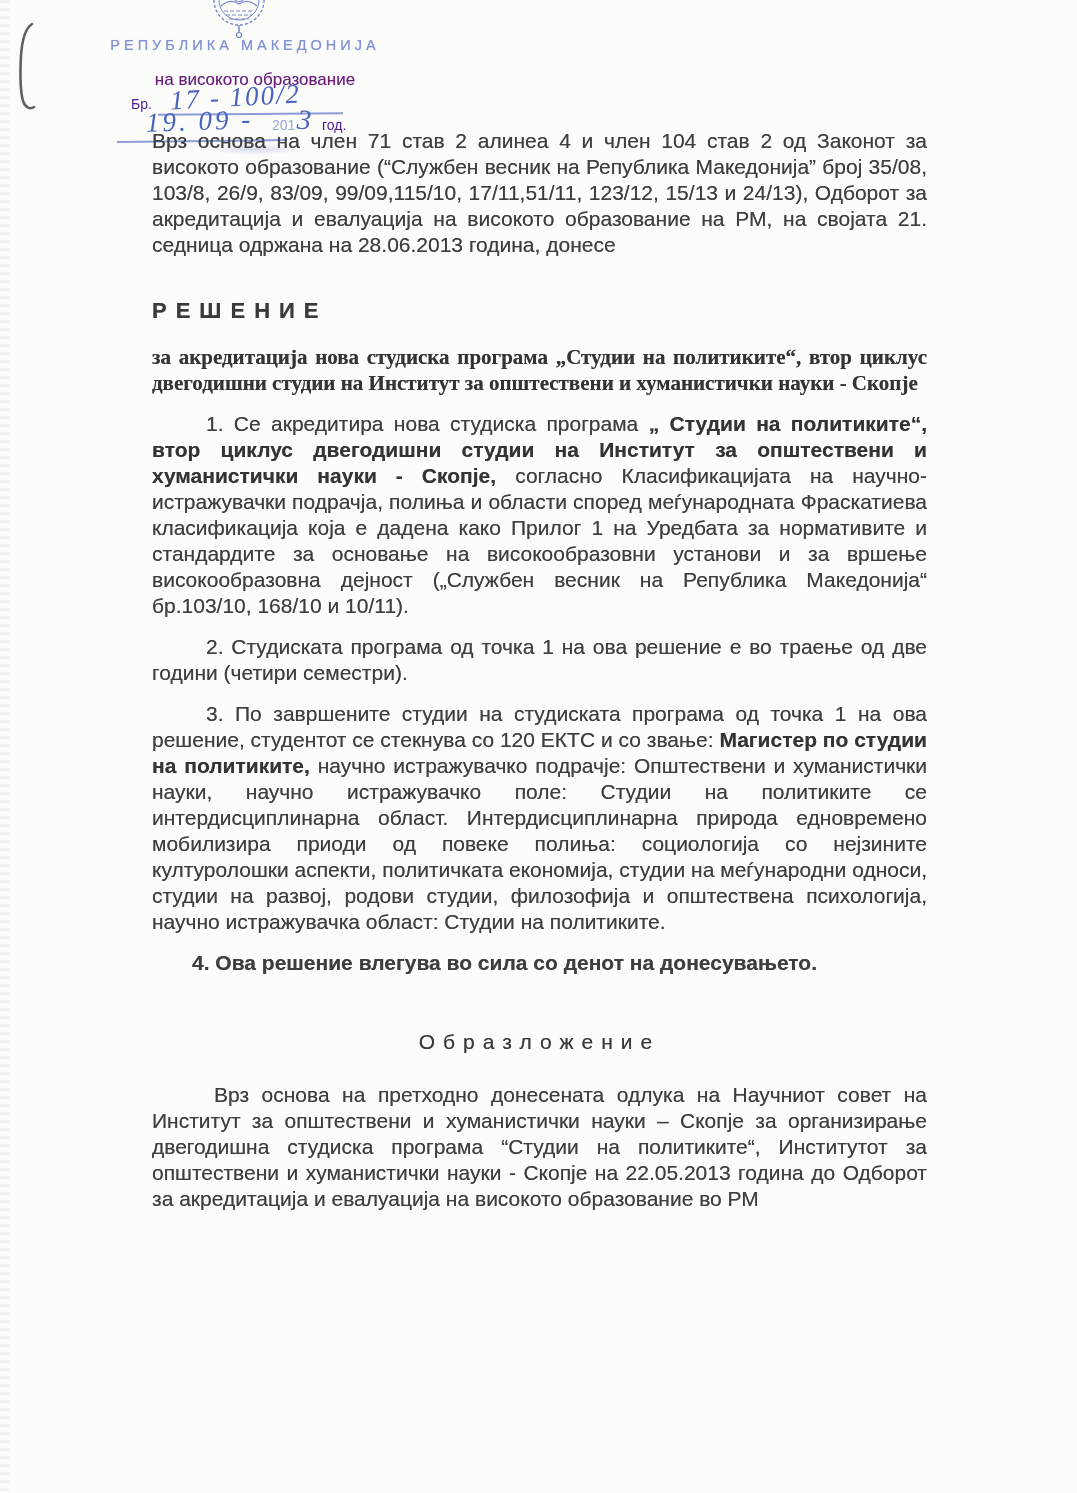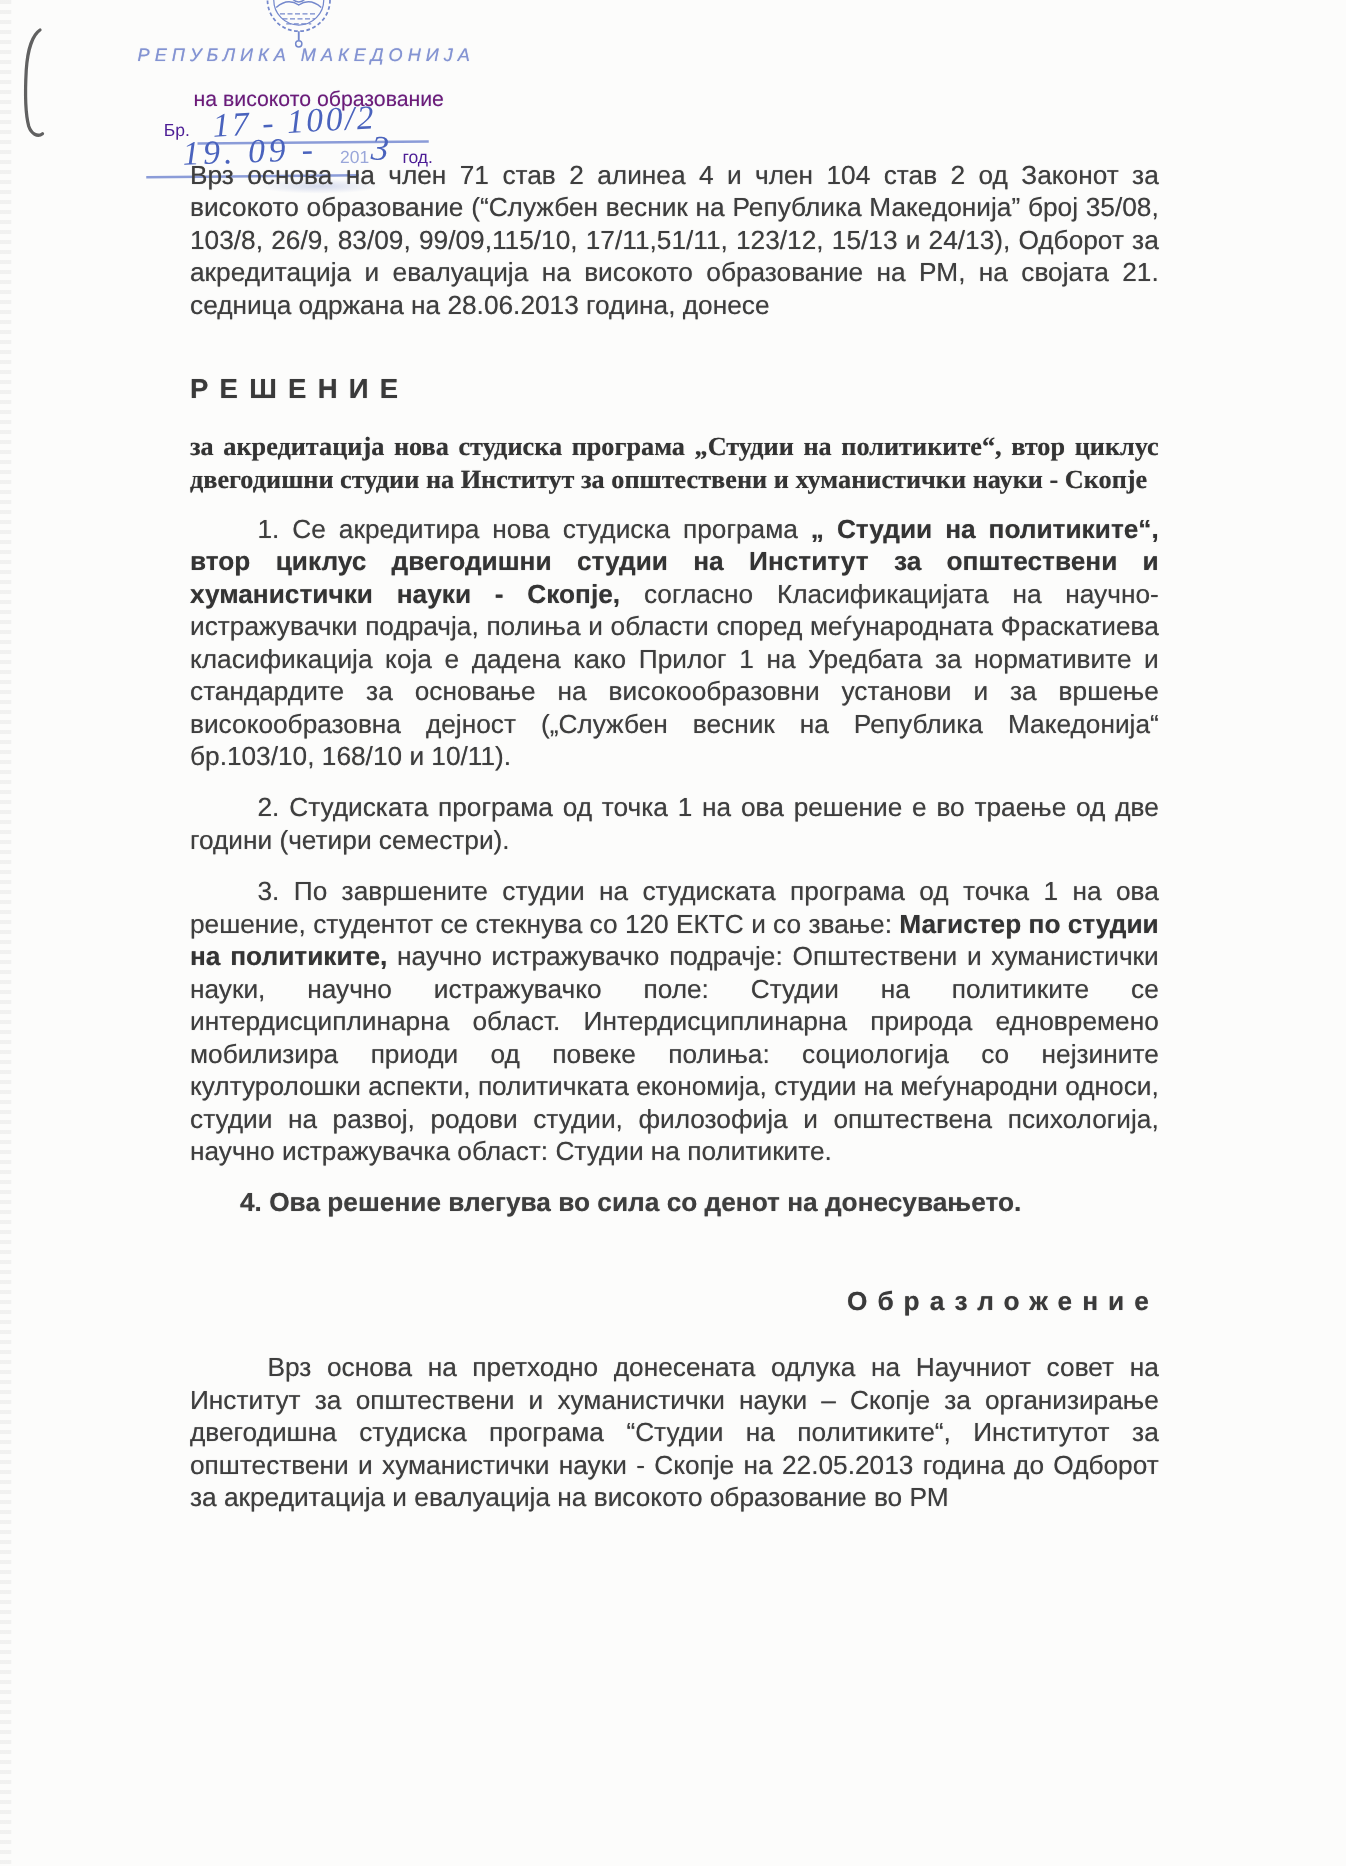--- a/index.html
+++ b/index.html
@@ -34,21 +34,20 @@
     position: absolute; left: 212px; top: 0;
     width: 56px; height: 40px; overflow: hidden;
   }
   .emblem svg { display: block; margin-top: -38px; }
 
   .lh-line { position: absolute; text-align: center; }
   .lh-republic {
     left: 90px; top: 37px; width: 310px;
     font-size: 14.5px; letter-spacing: 4px; color: #8393d2;
     text-shadow: 0 0 0.7px rgba(131,147,210,0.8);
-    font-style: italic;
   }
   .lh-board1 {
     left: 70px; top: 53px; width: 350px;
     font-size: 17px; font-weight: bold; color: #6d82cc;
     text-shadow: 0 0 0.7px rgba(109,130,204,0.8);
   }
   .lh-board2 {
     left: 80px; top: 70px; width: 350px;
     font-size: 17px; font-weight: normal; color: #701a75;
     text-shadow: 0 0 0.7px rgba(125,143,208,0.8);
@@ -98,22 +97,22 @@
   .item4 { margin-top: 8px; }
 
   .title {
     margin: 38px 0 20px 0;
     font-size: 22px; font-weight: bold; color: #3a3a3a;
     text-align: left; letter-spacing: 9px;
     text-shadow: 0 0 0.6px rgba(58,58,58,0.65);
   }
   .title2 {
     margin: 54px 0 28px 0;
-    font-size: 21px; font-weight: bold; color: #3a3a3a;
-    text-align: right; letter-spacing: 8px;
+    font-size: 21px; font-weight: normal; color: #3a3a3a;
+    text-align: center; letter-spacing: 8px;
     text-shadow: 0 0 0.6px rgba(58,58,58,0.65);
   }
 </style>
 </head>
 <body>
 
 <div class="page">
 
   <div class="edge-noise"></div>
 

